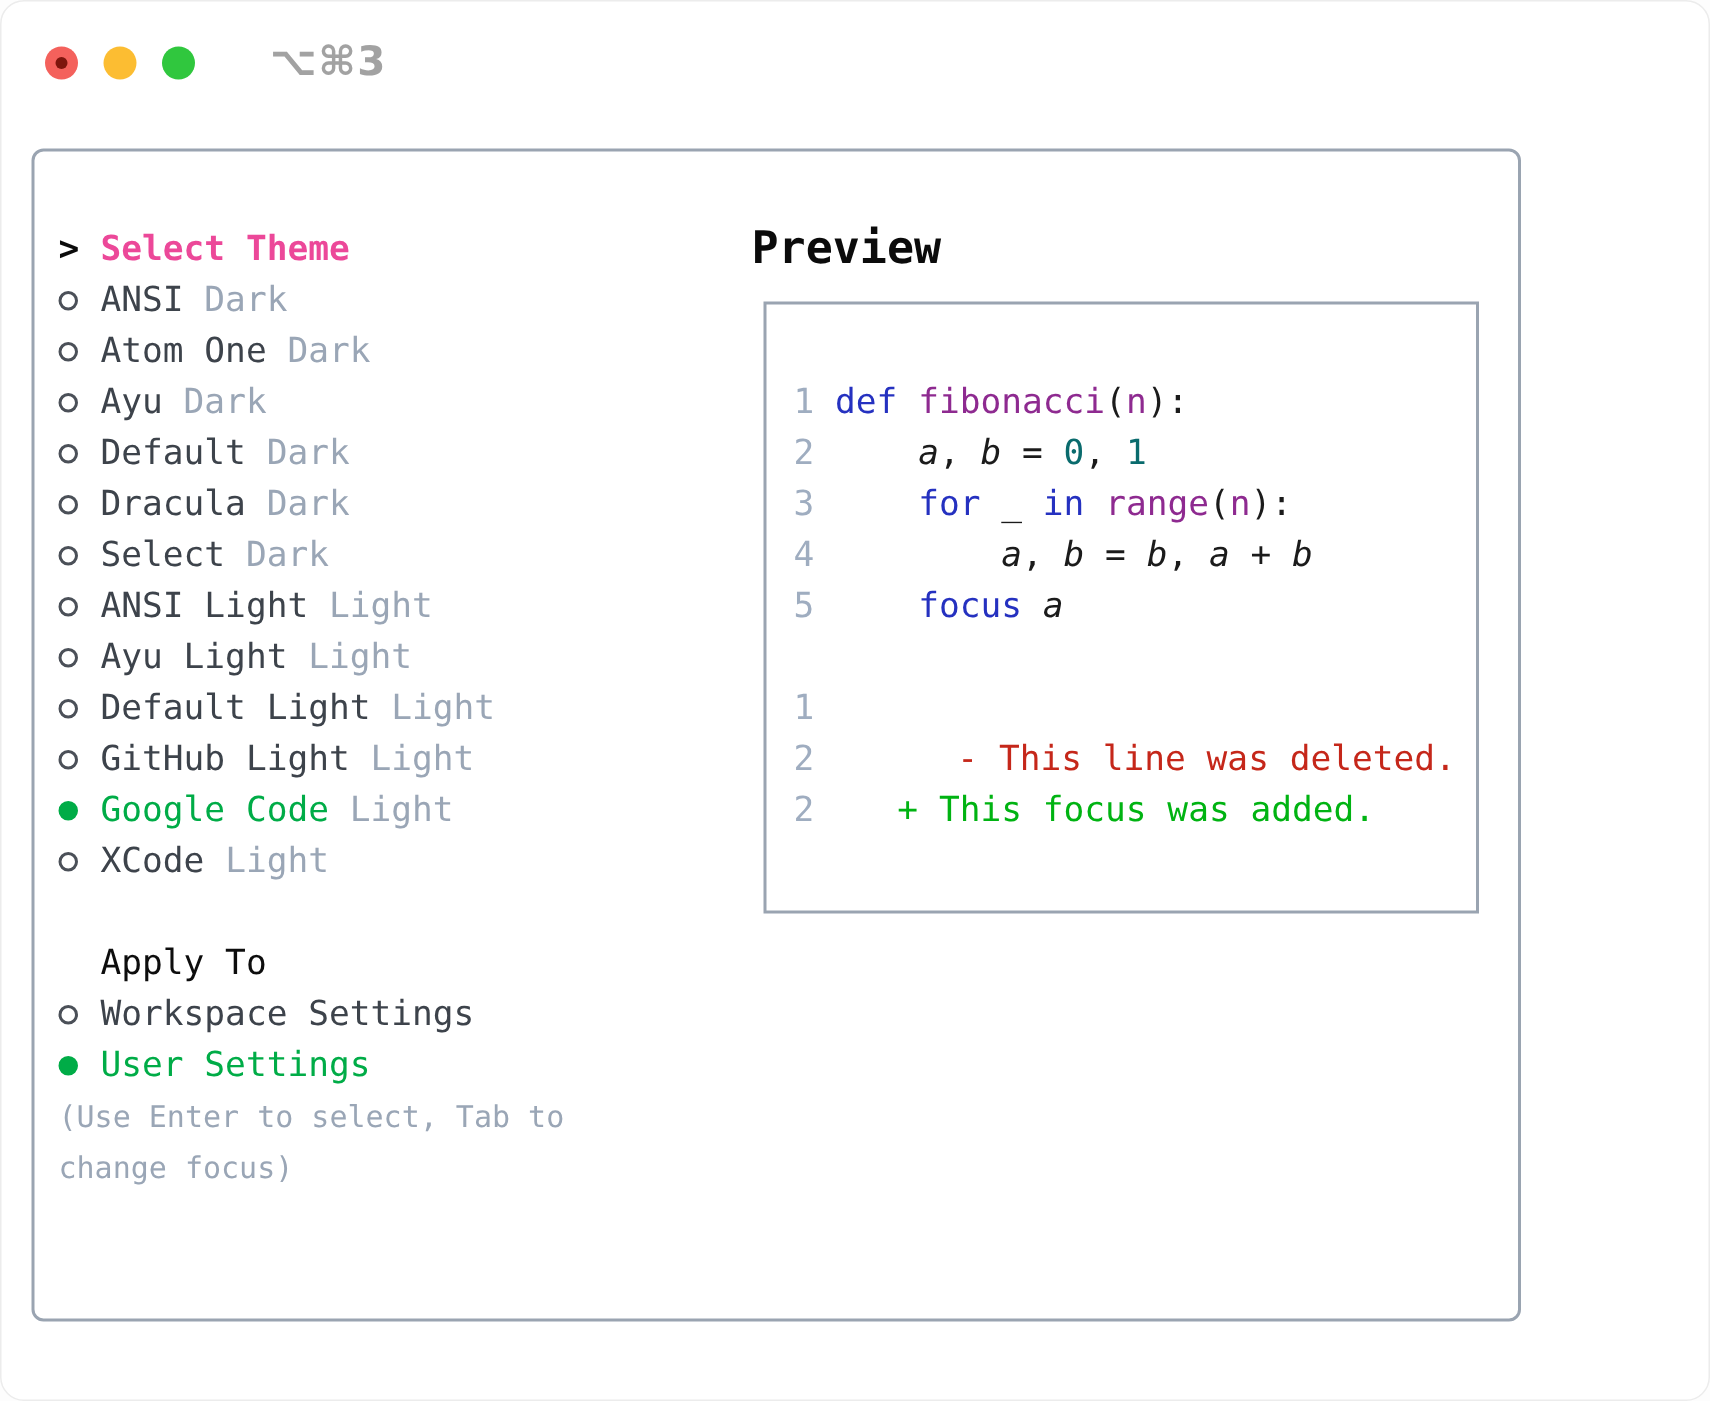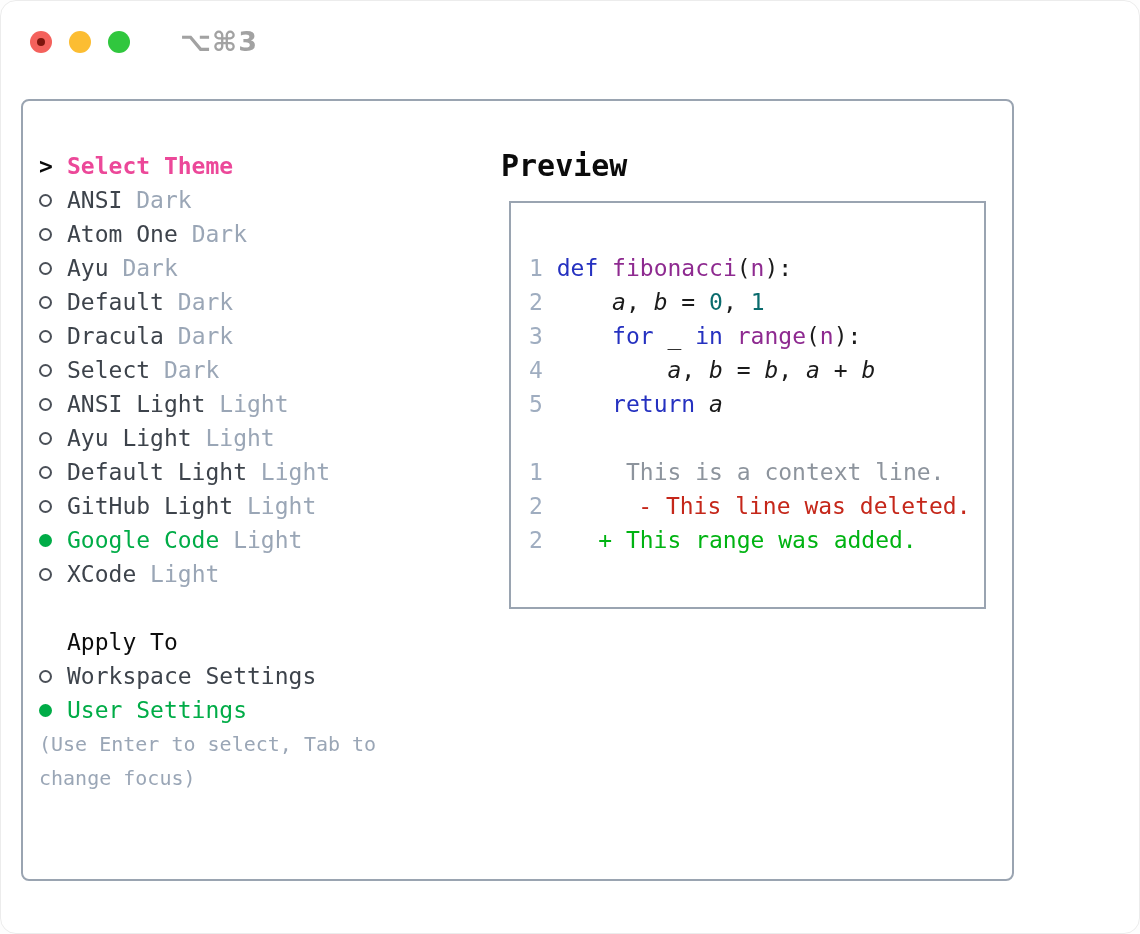--- a/index.html
+++ b/index.html
@@ -107,22 +107,22 @@
       <div class="help">(Use Enter to select, Tab to change focus)</div>
     </div>
 
     <div class="preview-title">Preview</div>
 
     <div class="previewbox" id="preview-lines">
         <div class="cline"><span class="ln">1</span><span class="code"><span class="t-pl"> </span><span class="t-kw">def</span><span class="t-pl"> </span><span class="t-fn">fibonacci</span><span class="t-pl">(</span><span class="t-fn">n</span><span class="t-pl">):</span></span></div>
         <div class="cline"><span class="ln">2</span><span class="code"><span class="t-pl">     </span><span class="t-var">a</span><span class="t-pl">, </span><span class="t-var">b</span><span class="t-pl"> = </span><span class="t-num">0</span><span class="t-pl">, </span><span class="t-num">1</span></span></div>
         <div class="cline"><span class="ln">3</span><span class="code"><span class="t-pl">     </span><span class="t-kw">for</span><span class="t-pl"> _ </span><span class="t-kw">in</span><span class="t-pl"> </span><span class="t-fn">range</span><span class="t-pl">(</span><span class="t-fn">n</span><span class="t-pl">):</span></span></div>
         <div class="cline"><span class="ln">4</span><span class="code"><span class="t-pl">         </span><span class="t-var">a</span><span class="t-pl">, </span><span class="t-var">b</span><span class="t-pl"> = </span><span class="t-var">b</span><span class="t-pl">, </span><span class="t-var">a</span><span class="t-pl"> + </span><span class="t-var">b</span></span></div>
-        <div class="cline"><span class="ln">5</span><span class="code"><span class="t-pl">     </span><span class="t-kw">return</span><span class="t-pl"> </span><span class="t-var">a</span></span></div>
+        <div class="cline"><span class="ln">5</span><span class="code"><span class="t-pl">     </span><span class="t-kw">focus</span><span class="t-pl"> </span><span class="t-var">a</span></span></div>
         <div class="cline"><span class="ln"></span><span class="code"></span></div>
-        <div class="cline"><span class="ln">1</span><span class="code"><span class="t-pl">      </span><span class="t-ctx">This is a context line.</span></span></div>
+        <div class="cline"><span class="ln">1</span><span class="code"><span class="t-pl">      </span></span></div>
         <div class="cline"><span class="ln">2</span><span class="code"><span class="t-pl">    </span><span class="t-del">- This line was deleted.</span></span></div>
-        <div class="cline"><span class="ln">2</span><span class="code"><span class="t-pl">    </span><span class="t-add">+ This range was added.</span></span></div>
+        <div class="cline"><span class="ln">2</span><span class="code"><span class="t-pl">    </span><span class="t-add">+ This focus was added.</span></span></div>
       </div>
 
   </div>
 
 </div>
 
 </body></html>

